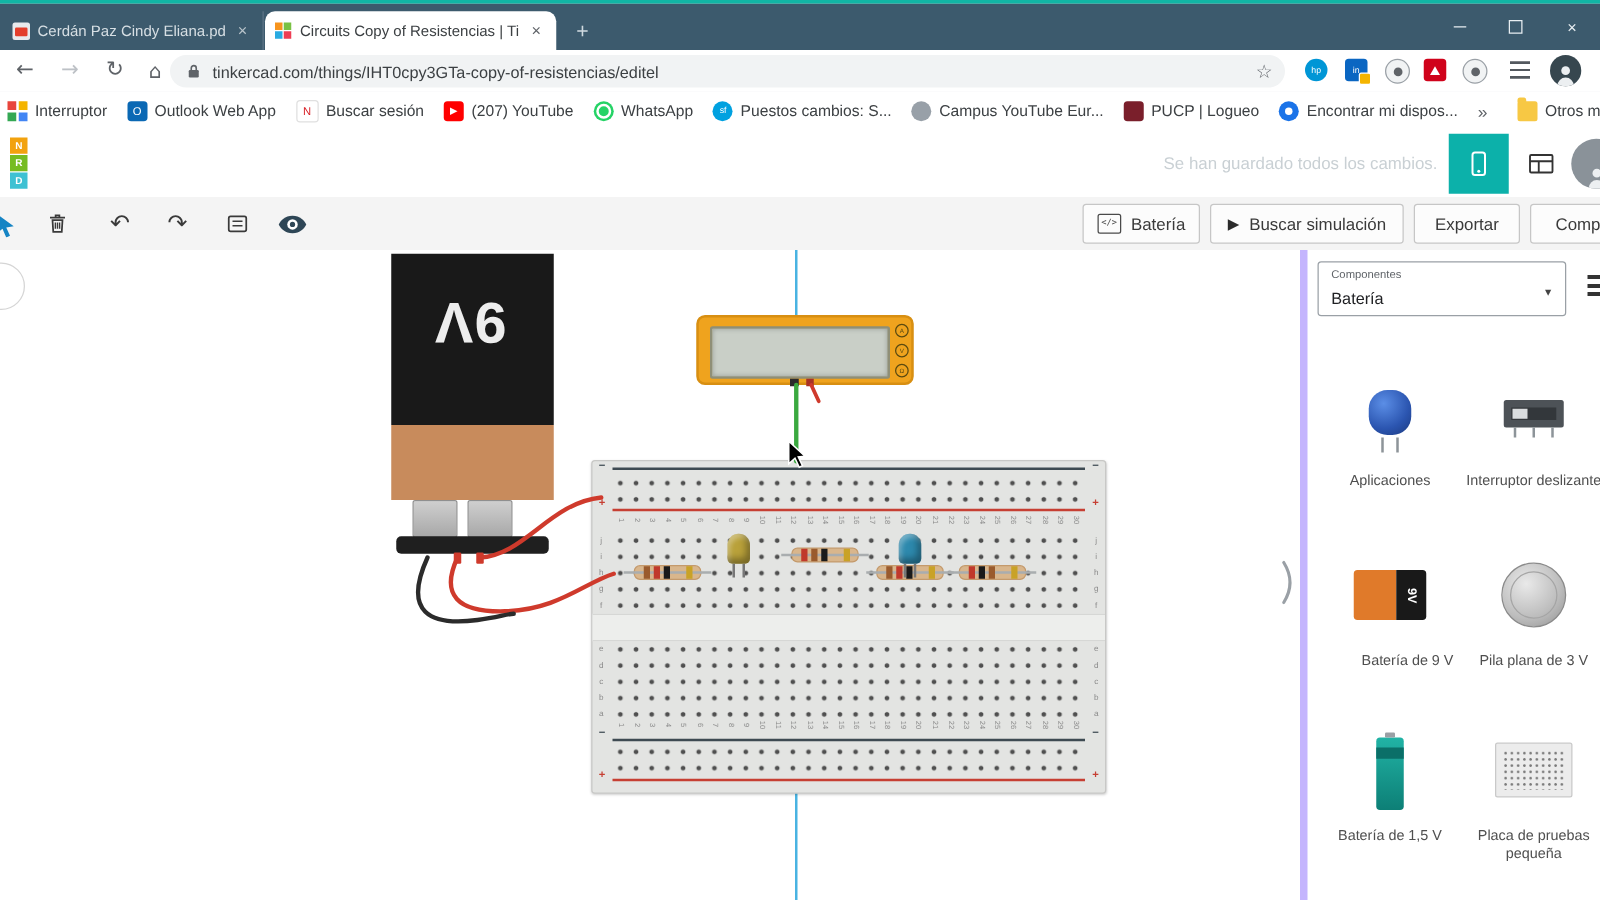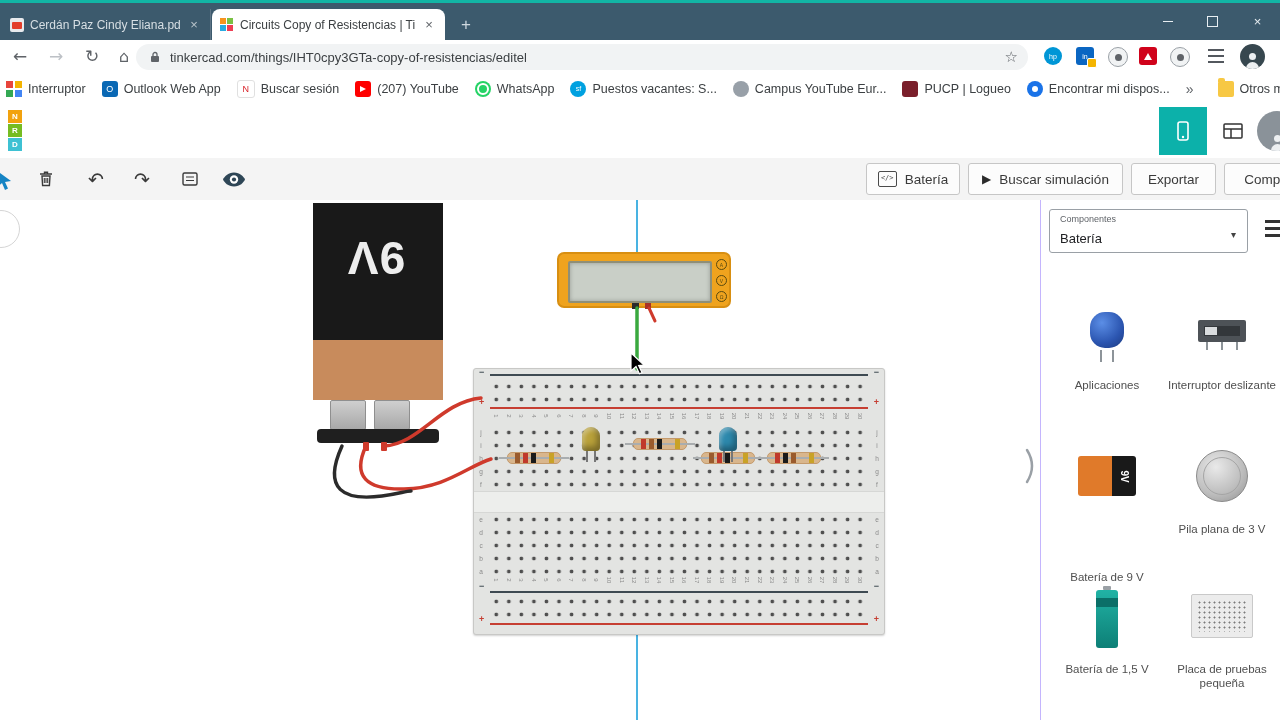--- a/index.html
+++ b/index.html
@@ -131,21 +131,21 @@
   .led .leg{position:absolute;bottom:-11px;width:1.6px;height:11px;background:#777;}
   .led .leg.l{left:4px;} .led .leg.r{right:4px;}
 
   .wires{position:absolute;left:0;top:0;z-index:4;pointer-events:none;}
   .cursor{position:absolute;left:630px;top:152px;z-index:9;}
 
   
   .collapse-handle{position:absolute;left:1024px;top:246px;z-index:6;}
 
   
-  .panel{position:absolute;left:1040px;top:0;width:240px;height:520px;background:#fff;border-left:1px solid #c4b5fd;overflow:hidden;box-sizing:border-box;padding-left:44px;}
+  .panel{position:absolute;left:1040px;top:0;width:240px;height:520px;background:#fff;border-left:6px solid #c4b5fd;overflow:hidden;box-sizing:border-box;padding-left:44px;}
   .dropdown{position:absolute;left:8px;top:9px;width:199px;height:44px;border:1px solid #9aa0a6;border-radius:3px;box-sizing:border-box;background:#fff;}
   .dd-label{position:absolute;left:10px;top:4px;font-size:9px;color:#5f6368;}
   .dd-value{position:absolute;left:10px;top:21px;font-size:13px;color:#202124;}
   .dd-caret{position:absolute;right:11px;top:19px;font-size:10px;color:#444;font-family:"DejaVu Sans",sans-serif;}
   .view-toggle{position:absolute;left:224px;top:20px;width:16px;height:17px;background:repeating-linear-gradient(#333 0 3px,transparent 3px 7px);}
   .search{position:absolute;left:8px;top:73px;width:226px;height:28px;border:1px solid #c4c8cc;border-radius:3px;box-sizing:border-box;padding:0 8px;font-size:13px;color:#202124;font-family:"Liberation Sans",sans-serif;outline:none;}
   .search::placeholder{color:#9aa0a6;}
   .comp-label{position:absolute;width:110px;text-align:center;font-size:11.5px;color:#4f4f4f;line-height:14px;}
   .ci{position:absolute;}
 
@@ -252,21 +252,21 @@
       <span>(207) YouTube</span>
     </div>
     <div class="bmitem">
       <span class="bmicon bm-wa" style="background: rgb(37, 211, 102);"></span>
       <span>WhatsApp</span>
     </div>
     <div class="bmitem">
       <span class="bmicon bm-round" style="background: rgb(0, 161, 224);">
           <i style="font-size:7px;">sf</i>
         </span>
-      <span>Puestos vacantes: S...</span>
+      <span>Puestos cambios: S...</span>
     </div>
     <div class="bmitem">
       <span class="bmicon bm-round" style="background: rgb(152, 160, 168);"></span>
       <span>Campus YouTube Eur...</span>
     </div>
     <div class="bmitem">
       <span class="bmicon" style="background: rgb(122, 31, 43);"></span>
       <span>PUCP | Logueo</span>
     </div>
     <div class="bmitem">
@@ -280,20 +280,21 @@
       <span>Otros marcadores</span>
     </div>
   </div>
 
   <div class="tcheader">
     <div class="tclogo">
       <b style="background: rgb(242, 162, 14);">N</b>
       <b style="background: rgb(118, 188, 33);">R</b>
       <b style="background: rgb(62, 193, 211);">D</b>
     </div>
+    <div class="saved">Se han guardado todos los cambios.</div>
     <div class="hbtn-teal" style="background: rgb(12, 177, 170);">
       <svg width="24" height="24" viewBox="0 0 24 24">
         <rect x="7" y="3" width="10" height="18" rx="2" stroke="#fff" stroke-width="1.6" fill="none"></rect>
         <circle cx="12" cy="18" r="1.2" fill="#fff"></circle>
       </svg>
     </div>
     <div class="hbtn-table">
       <svg width="22" height="20" viewBox="0 0 22 20">
         <rect x="2" y="3" width="18" height="14" rx="1" stroke="#333" stroke-width="1.5" fill="none"></rect>
         <path d="M2 8h18 M9 8v9" stroke="#333" stroke-width="1.5" fill="none"></path>
@@ -572,21 +573,21 @@
 
       <div class="ci" style="left:37px;top:252px;width:58px;height:48px;">
         <div class="b9-orange" style="background: rgb(224, 122, 42);"></div>
         <div class="b9-black">
             <span class="b9-label">9V</span>
           </div>
       </div>
       <div class="ci" style="left:155px;top:250px;width:52px;height:52px;">
         <div class="coin"></div>
       </div>
-      <div class="comp-label" style="left:11px;top:322px;margin-top:48px;">Batería de 9 V</div>
+      <div class="comp-label" style="left:25px;top:322px;">Batería de 9 V</div>
       <div class="comp-label" style="left:126px;top:322px;">Pila plana de 3 V</div>
 
       <div class="ci" style="left:55px;top:386px;width:22px;height:62px;">
         <div class="aa-body"></div>
         <div class="aa-band"></div>
         <div class="aa-nub"></div>
       </div>
       <div class="ci" style="left:150px;top:394px;width:62px;height:46px;">
         <div class="mini-bb"></div>
       </div>

